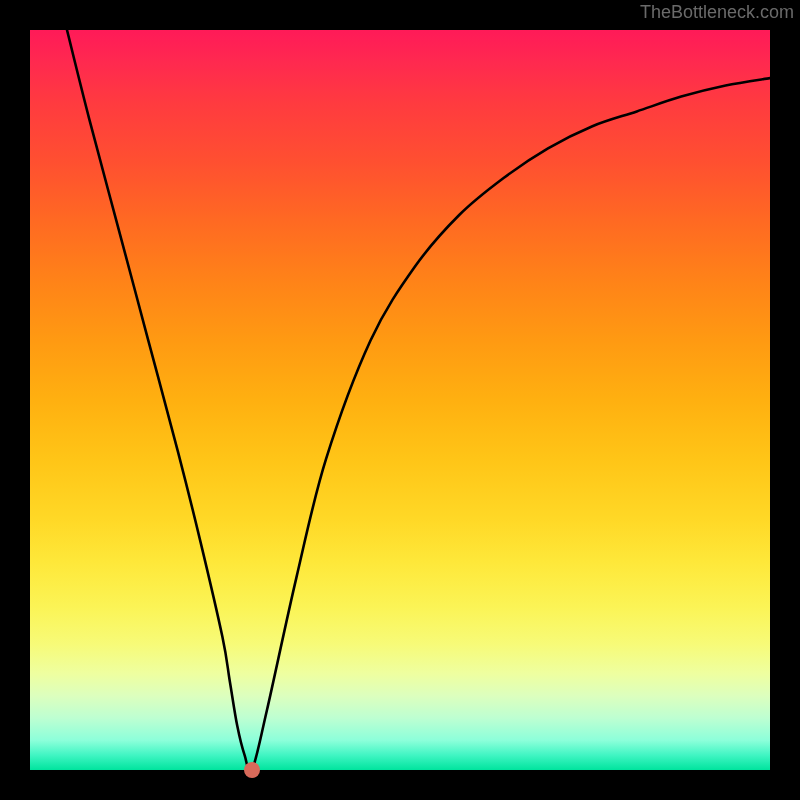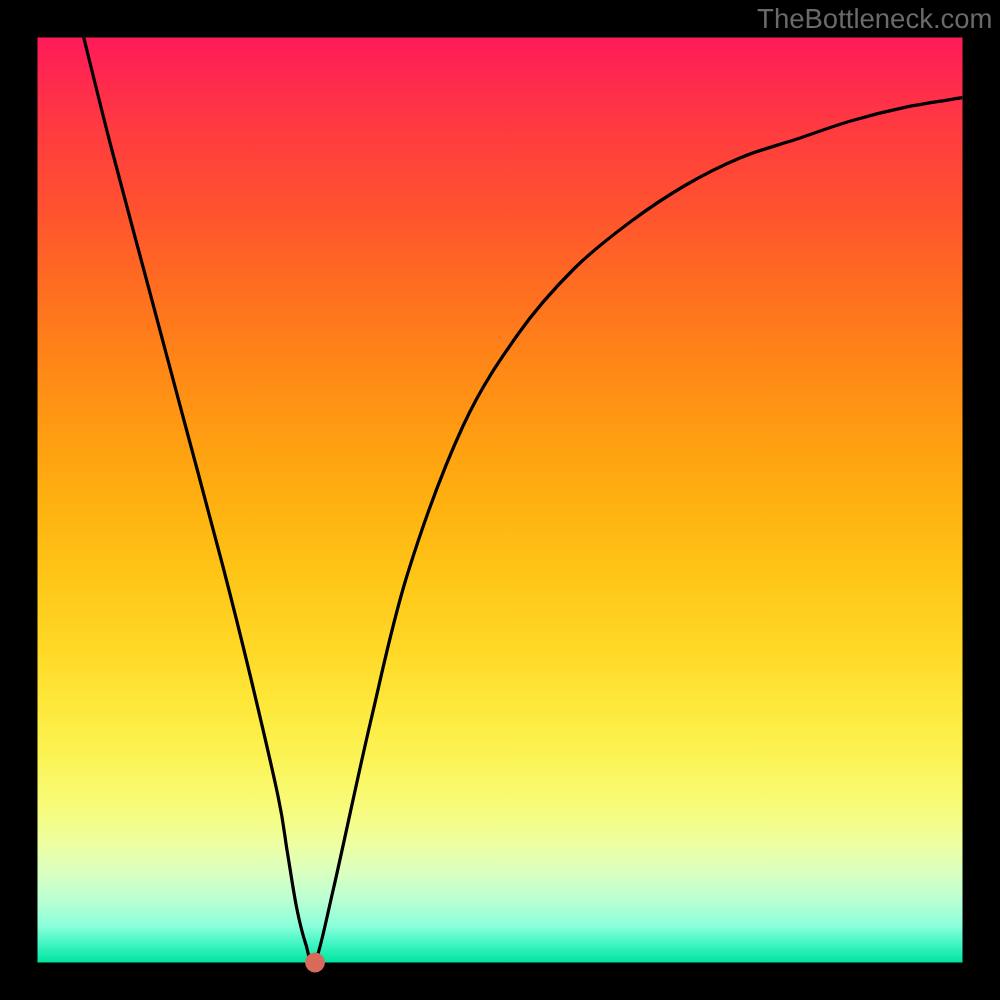--- a/index.html
+++ b/index.html
@@ -42,21 +42,21 @@
       #8cffda 96%,
       #40f5c3 98%,
       #00e49e 100%
     );
   }
   .watermark {
     position: absolute;
     top: 2px;
     right: 6px;
     font-family: Arial, Helvetica, sans-serif;
-    font-size: 22px;
+    font-size: 18px;
     font-weight: 500;
     color: #6a6a6a;
     letter-spacing: 0px;
     z-index: 5;
   }
   svg.curve {
     position: absolute;
     left: 0;
     top: 0;
     width: 740px;

